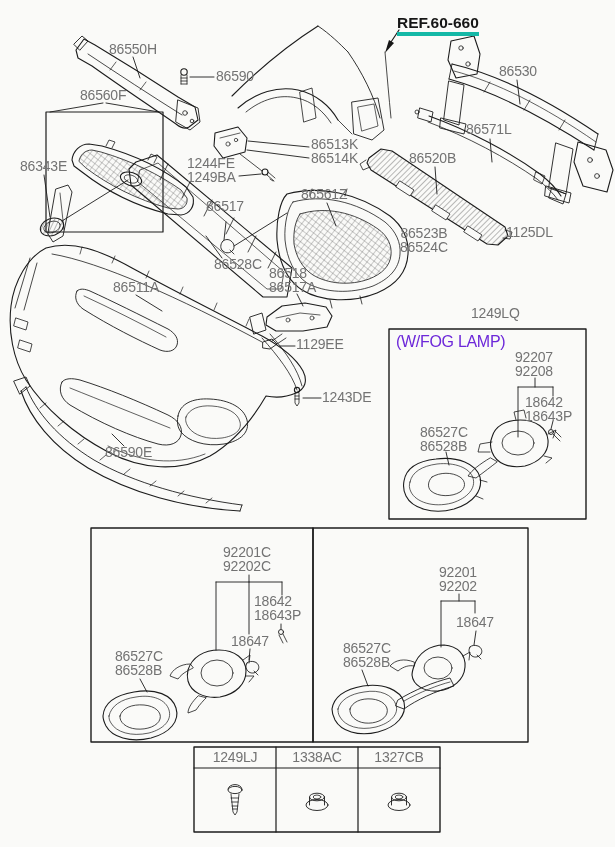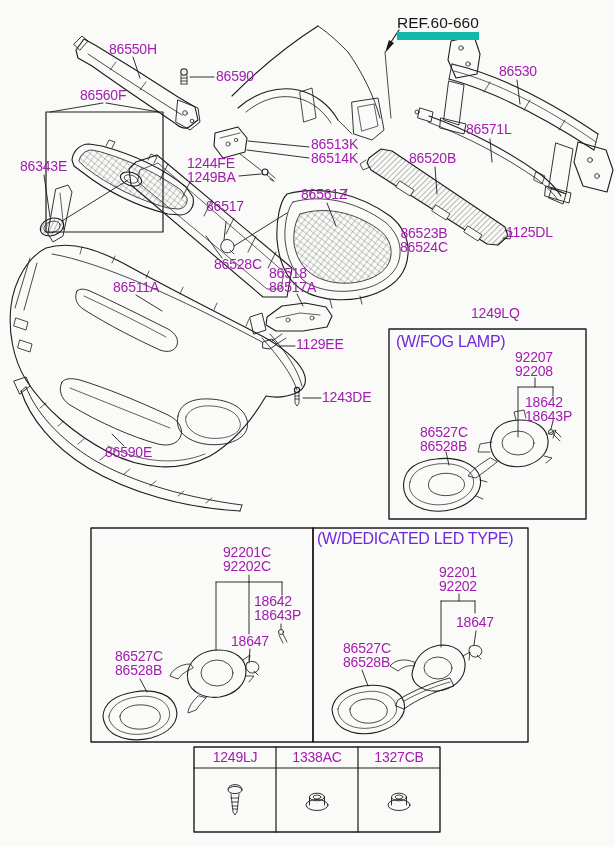--- a/index.html
+++ b/index.html
@@ -4,29 +4,29 @@
 <style>
   html,body{margin:0;padding:0;background:#e8e8e8;}
   #stage{
     position:relative;width:615px;height:847px;background:#fafaf8;
     font-family:"Liberation Sans",sans-serif;color:#161616;overflow:hidden;
     margin:0 auto;
   }
   #art{position:absolute;left:0;top:0;z-index:1;}
   .pn{
     position:absolute;z-index:2;font-size:14px;line-height:13.5px;
-    white-space:nowrap;color:#a21caf;letter-spacing:-0.2px;
+    white-space:nowrap;color:#737373;letter-spacing:-0.2px;
   }
   .pn-stack{display:flex;flex-direction:column;}
   .pn-stack.centered{}
   .page-title{position:absolute;z-index:2;font-size:16.5px;color:#161616;white-space:nowrap;}
   .box-title{position:absolute;z-index:2;font-size:16px;color:#6d28d9;white-space:nowrap;letter-spacing:-0.3px;}
   .ref-label{
-    position:absolute;z-index:2;font-size:15.5px;font-weight:normal;color:#161616;
-    border-bottom:8px solid #14b8a6;padding-bottom:0px;white-space:nowrap;
+    position:absolute;z-index:2;font-size:15.5px;font-weight:bold;color:#161616;
+    border-bottom:4px solid #14b8a6;padding-bottom:0px;white-space:nowrap;
   }
 </style>
 </head>
 <body>
 
 <div id="stage">
 
   <svg id="art" width="615" height="847" viewBox="0 0 615 847" fill="none" stroke="#1c1c1c" stroke-width="1.1" stroke-linecap="round" stroke-linejoin="round">
     <defs>
       <pattern id="hatch" width="4" height="4" patternUnits="userSpaceOnUse" patternTransform="rotate(45)">
@@ -360,21 +360,20 @@
   <div class="pn pn-stack centered" style="left:254px;top:595px;width:52px;">
     <span>18642</span>
     <span>18643P</span>
   </div>
   <span class="pn" style="left:231px;top:635px;">18647</span>
   <div class="pn pn-stack" style="left:115px;top:650px;">
     <span>86527C</span>
     <span>86528B</span>
   </div>
 
-  <span class="box-title" style="left:317px;top:530px;">(W/DEDICATED LED TYPE)</span>
   <div class="pn pn-stack" style="left:439px;top:566px;">
     <span>92201</span>
     <span>92202</span>
   </div>
   <span class="pn" style="left:456px;top:616px;">18647</span>
   <div class="pn pn-stack" style="left:343px;top:642px;">
     <span>86527C</span>
     <span>86528B</span>
   </div>
 

